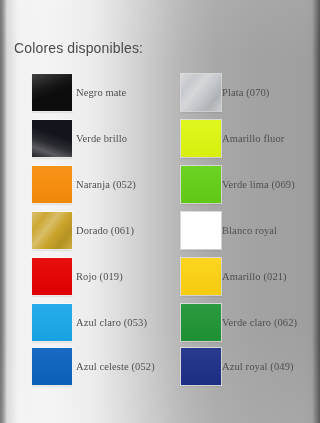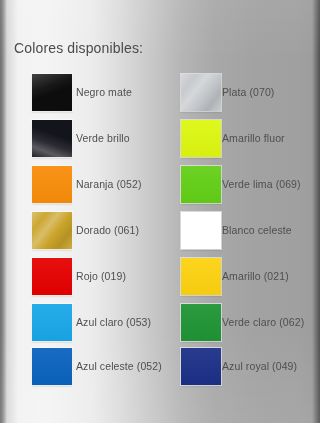--- a/index.html
+++ b/index.html
@@ -67,20 +67,21 @@
     color: #4a4a4a;
     letter-spacing: 0.15px;
     white-space: nowrap;
   }
 
   .col {
     position: absolute;
     top: 0;
     width: 160px;
     height: 423px;
+    font-family: Liberation Serif, serif;
   }
   #col-left  { left: 0px; }
   #col-right { left: 160px; }
 
   .row {
     position: absolute;
     left: 0;
     height: 40px;
   }
   #col-left  .row { left: 32px; }
@@ -213,21 +214,21 @@
       <div class="row" style="top: 166px;">
         <div class="swatch sheen-flat" style="background: rgb(99, 207, 22);">
           <div class="gloss"></div>
         </div>
         <div class="label">Verde lima (069)</div>
       </div>
       <div class="row" style="top: 212px;">
         <div class="swatch sheen-gloss" style="background: rgb(255, 255, 255);">
           <div class="gloss"></div>
         </div>
-        <div class="label">Blanco celeste</div>
+        <div class="label">Blanco royal</div>
       </div>
       <div class="row" style="top: 258px;">
         <div class="swatch sheen-flat" style="background: rgb(253, 210, 16);">
           <div class="gloss"></div>
         </div>
         <div class="label">Amarillo (021)</div>
       </div>
       <div class="row" style="top: 304px;">
         <div class="swatch sheen-flat" style="background: rgb(31, 148, 52);">
           <div class="gloss"></div>

